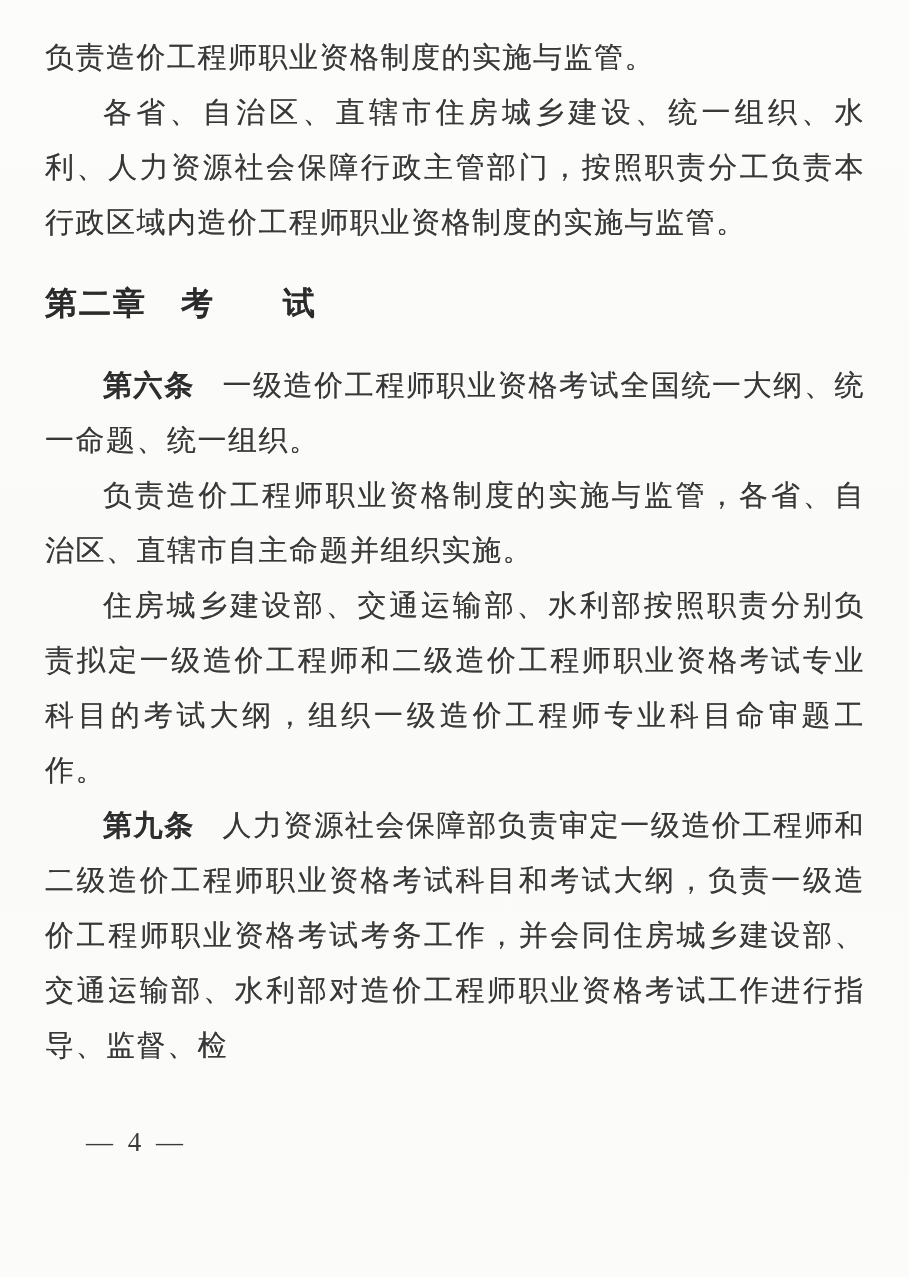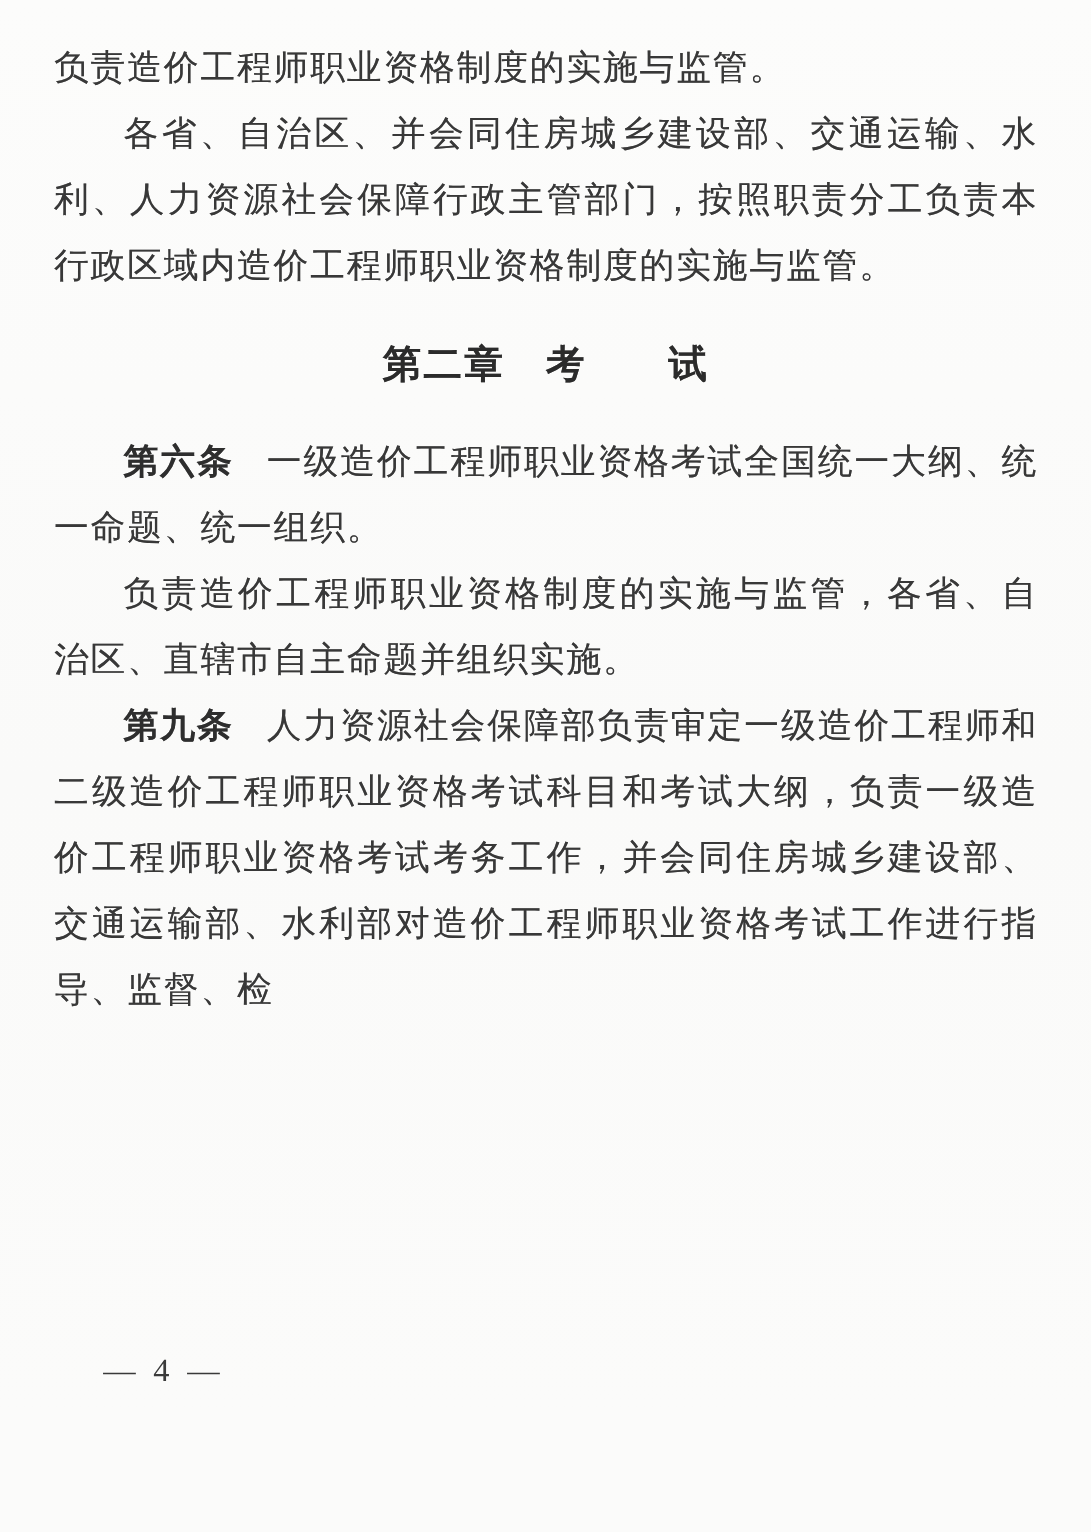--- a/index.html
+++ b/index.html
@@ -41,51 +41,52 @@
     color: #2e2e2e;
     margin-right: 0.95em;
     margin-top: 32px;
   }
   .chapter {
     margin: 26px 0 27px 0;
     font-family: "Liberation Sans", "DejaVu Sans", sans-serif;
     font-weight: 700;
     font-size: 32px;
     line-height: 55px;
-    text-align: center;
+    text-align: left;
     color: #2b2b2b;
     letter-spacing: 2px;
     text-shadow: 0 0 0.4px rgba(35,35,35,0.6);
   }
   .footer {
     position: absolute;
     left: 86px;
     bottom: 20px;
     font-size: 27px;
     letter-spacing: 4px;
     color: #3a3a3a;
   }
 </style>
 </head>
 <body>
 
 <div class="page">
 
   <p class="para no-indent">负责造价工程师职业资格制度的实施与监管。</p>
 
-  <p class="para">各省、自治区、并会同住房城乡建设部、交通运输、水利、人力资源社会保障行政主管部门，按照职责分工负责本行政区域内造价工程师职业资格制度的实施与监管。</p>
+  <p class="para">各省、自治区、直辖市住房城乡建设、统一组织、水利、人力资源社会保障行政主管部门，按照职责分工负责本行政区域内造价工程师职业资格制度的实施与监管。</p>
 
   <h2 class="chapter">第二章　考　　试</h2>
 
   <p class="para"><span class="article-label">第六条</span><span>一级造价工程师职业资格考试全国统一大纲、统一命题、统一组织。</span></p>
 
   <p class="para">负责造价工程师职业资格制度的实施与监管，各省、自治区、直辖市自主命题并组织实施。</p>
 
 
 
+  <p class="para">住房城乡建设部、交通运输部、水利部按照职责分别负责拟定一级造价工程师和二级造价工程师职业资格考试专业科目的考试大纲，组织一级造价工程师专业科目命审题工作。</p>
 
   <p class="para"><span class="article-label">第九条</span><span>人力资源社会保障部负责审定一级造价工程师和二级造价工程师职业资格考试科目和考试大纲，负责一级造价工程师职业资格考试考务工作，并会同住房城乡建设部、交通运输部、水利部对造价工程师职业资格考试工作进行指导、监督、检</span></p>
 
   <div class="footer">
     <span>— 4 —</span>
   </div>
 
 </div>
 
 </body></html>

